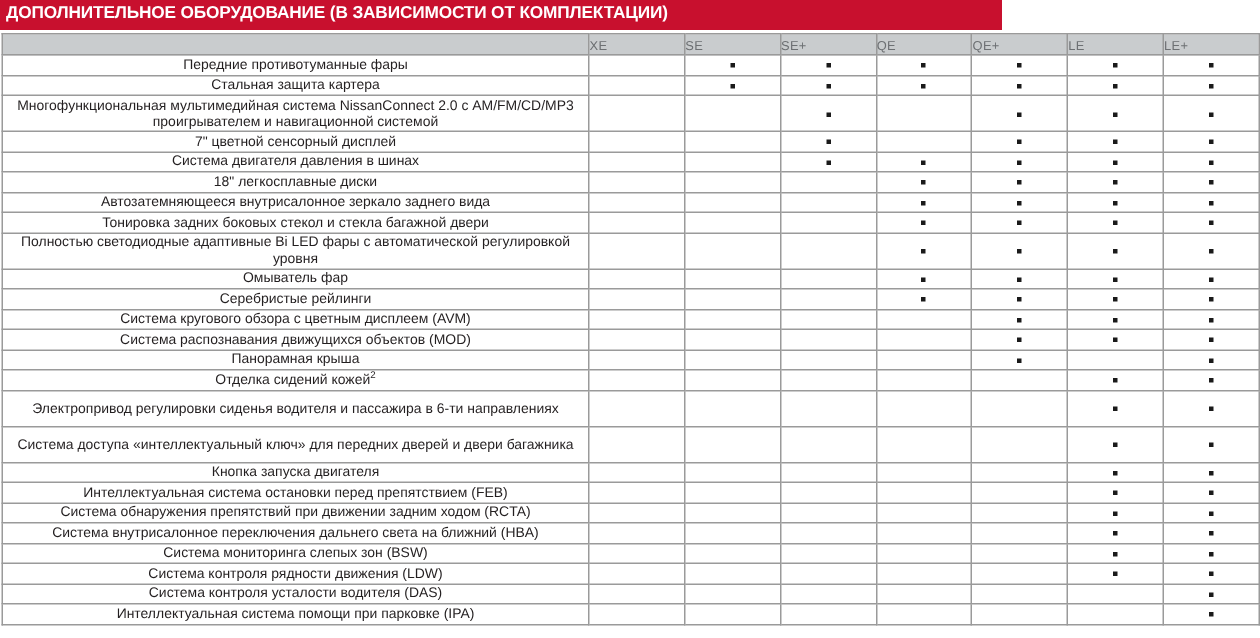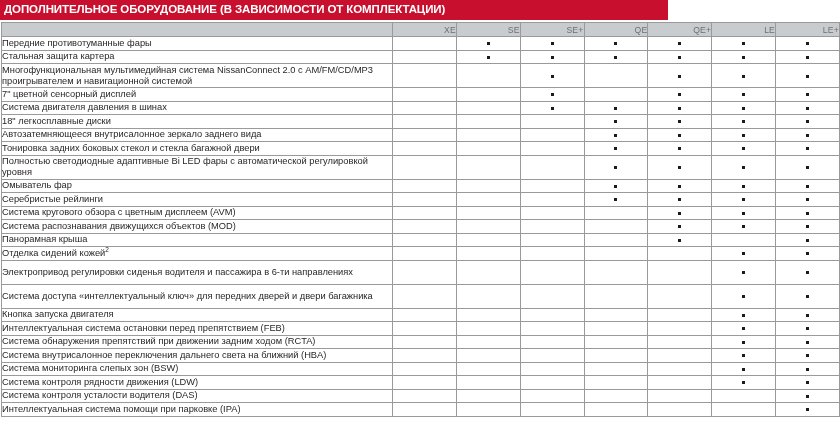--- a/index.html
+++ b/index.html
@@ -54,28 +54,28 @@
     padding: 0;
     box-sizing: border-box;
     vertical-align: middle;
   }
   table.spec thead th {
     background: #c9ccce;
     color: #6d7073;
     font-weight: normal;
     font-size: 8.6px;
     height: 14px;
-    text-align: right;
+    text-align: left;
     letter-spacing: 0.2px;
   }
   table.spec thead th.feature-head {
     background: #c9ccce;
   }
   td.feature {
-    text-align: left;
+    text-align: center;
     padding: 2px 0 2px 4px;
     color: #231f20;
     line-height: 1.18;
     font-size: 9.3px;
   }
   td.mark {
     text-align: center;
   }
   .dot {
     display: inline-block;

